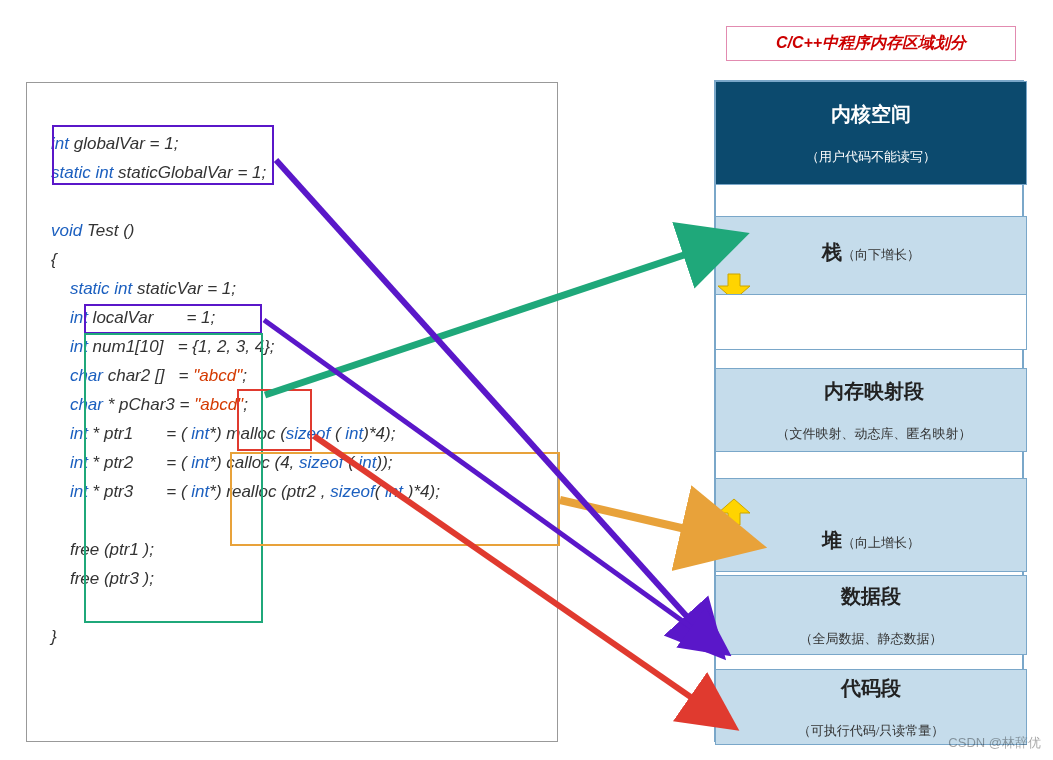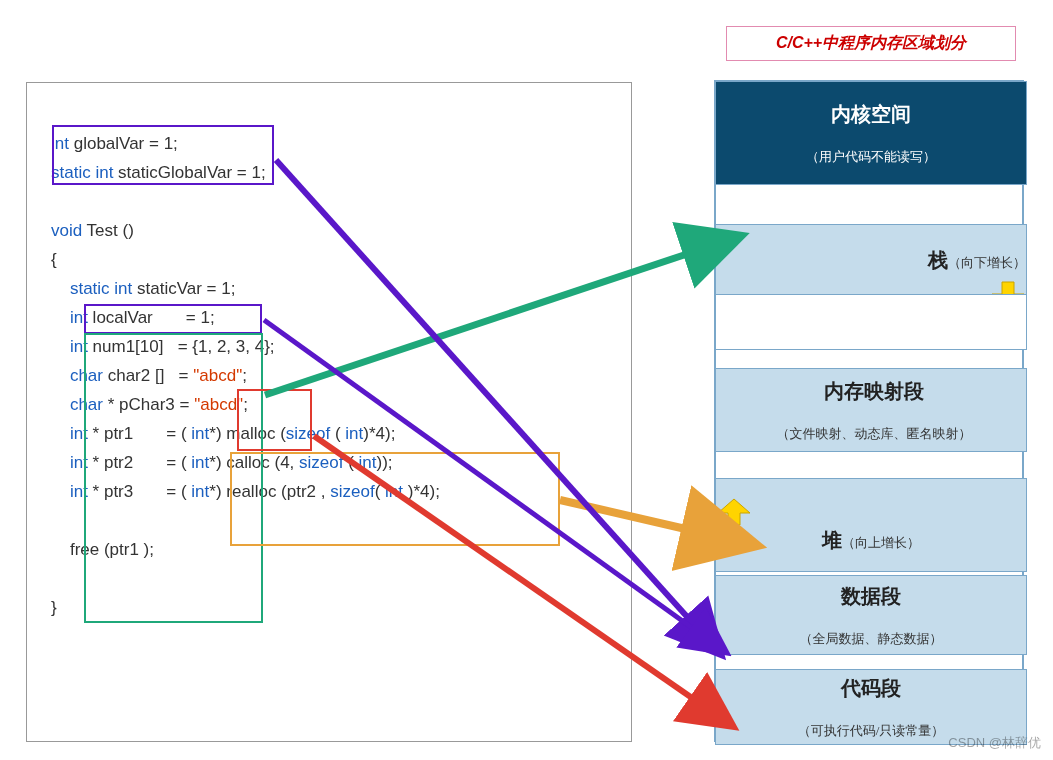--- a/index.html
+++ b/index.html
@@ -24,24 +24,25 @@
     padding: 6px 4px;
     color: #c00;
     font-weight: bold;
     font-size: 16px;
     font-style: italic;
   }
   .code-panel {
     position: absolute;
     top: 82px;
     left: 26px;
-    width: 606px;
+    width: 532px;
     height: 660px;
     border: 1.5px solid #999;
     background: #fff;
+    font-style: italic;
   }
   .code-inner {
     position: absolute;
     top: 46px;
     left: 24px;
     width: 514px;
     font-family: "Segoe UI", Arial, sans-serif;
     font-size: 17px;
     line-height: 29px;
     color: #333;
@@ -110,21 +111,21 @@
     border: 1.5px solid #7aa7c9;
     text-align: center;
     display: flex;
     flex-direction: column;
     justify-content: center;
   }
   .region .big { font-size: 20px; font-weight: bold; color: #222; font-family: "SimSun","Microsoft YaHei"; }
   .region .small { font-size: 13px; color: #333; margin-top: 20px; font-family: "SimSun","Microsoft YaHei"; }
   .region-kernel { top: -1px; height: 104px; background: #0c4a6e; }
   .region-kernel .big, .region-kernel .small { color: #fff; }
-  .region-stack  { top: 142px; height: 108px; background: #c5dceb; align-items: flex-end; }
+  .region-stack  { top: 134px; height: 108px; background: #c5dceb; }
   .region-gap1   { top: 212px; height: 56px; background: #fff; }
   .region-mmap   { top: 286px; height: 84px; background: #c5dceb; padding-left: 6px; }
   .region-heap   { top: 396px; height: 94px; background: #c5dceb; }
   .region-data   { top: 493px; height: 80px; background: #c5dceb; }
   .region-code   { top: 587px; height: 76px; background: #c5dceb; }
   .arrow-yellow-down {
     margin-top: 6px;
   }
   svg.arrows {
     position: absolute;
@@ -157,20 +158,21 @@
     <div class="line">    <span class="kw">static int</span><span> staticVar</span><span> = 1;</span></div>
     <div class="line">    <span class="kw">int</span><span> localVar</span><span>       = 1;</span></div>
     <div class="line">    <span class="kw">int</span><span> num1[10]   = {1, 2, 3, 4};</span></div>
     <div class="line">    <span class="kw">char</span><span> char2 []   = </span><span class="redstr">"abcd"</span><span>;</span></div>
     <div class="line">    <span class="kw">char</span><span> * pChar3 = </span><span class="redstr">"abcd"</span><span>;</span></div>
     <div class="line">    <span class="kw">int</span><span> * ptr1       = ( </span><span class="kw">int</span><span>*) malloc (</span><span class="kw">sizeof</span><span> ( </span><span class="kw">int</span><span>)*4);</span></div>
     <div class="line">    <span class="kw">int</span><span> * ptr2       = ( </span><span class="kw">int</span><span>*) calloc (4, </span><span class="kw">sizeof</span><span> ( </span><span class="kw">int</span><span>));</span></div>
     <div class="line">    <span class="kw">int</span><span> * ptr3       = ( </span><span class="kw">int</span><span>*) realloc (ptr2 , </span><span class="kw">sizeof</span><span>( </span><span class="kw">int</span><span> )*4);</span></div>
     <div class="line">&nbsp;</div>
     <div class="line">    <span>free (ptr1 );</span></div>
+    <div class="line">    <span>free (ptr3 );</span></div>
     <div class="line">&nbsp;</div>
     <div class="line">}</div>
   </div>
 </div>
 
 <div class="box-purple1"></div>
 <div class="box-purple2"></div>
 <div class="box-green"></div>
 <div class="box-red"></div>
 <div class="box-orange"></div>

